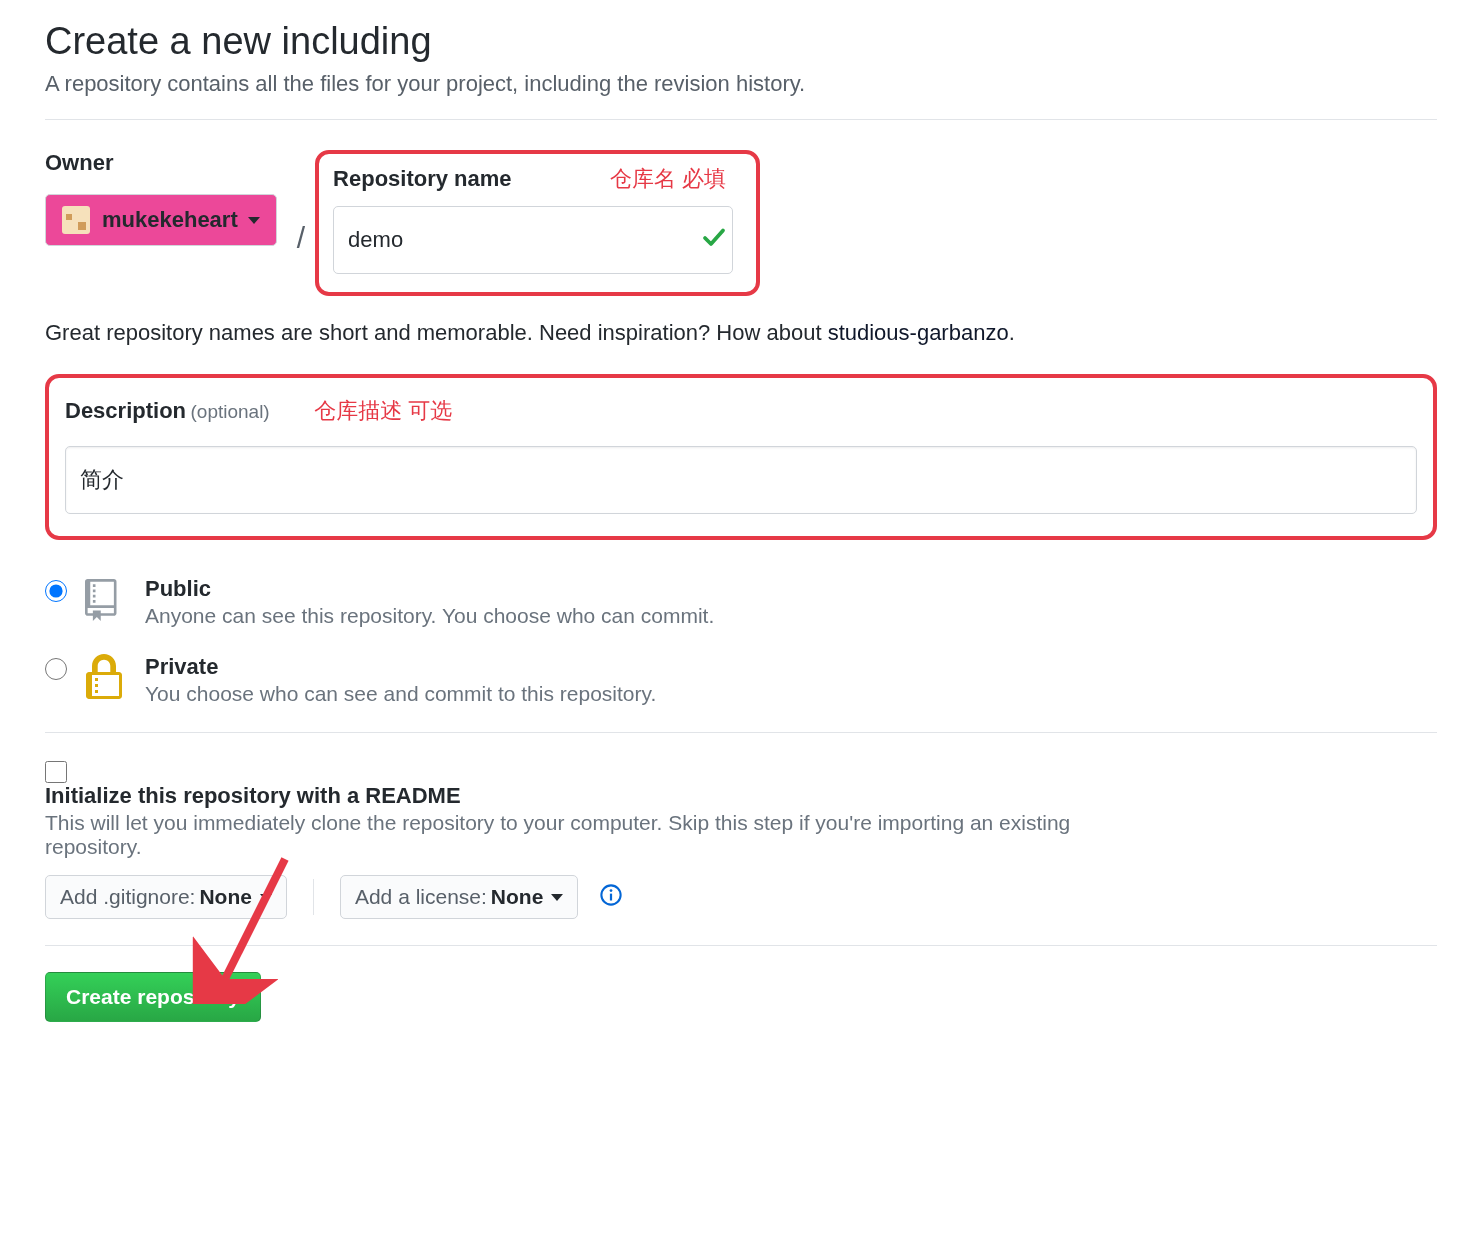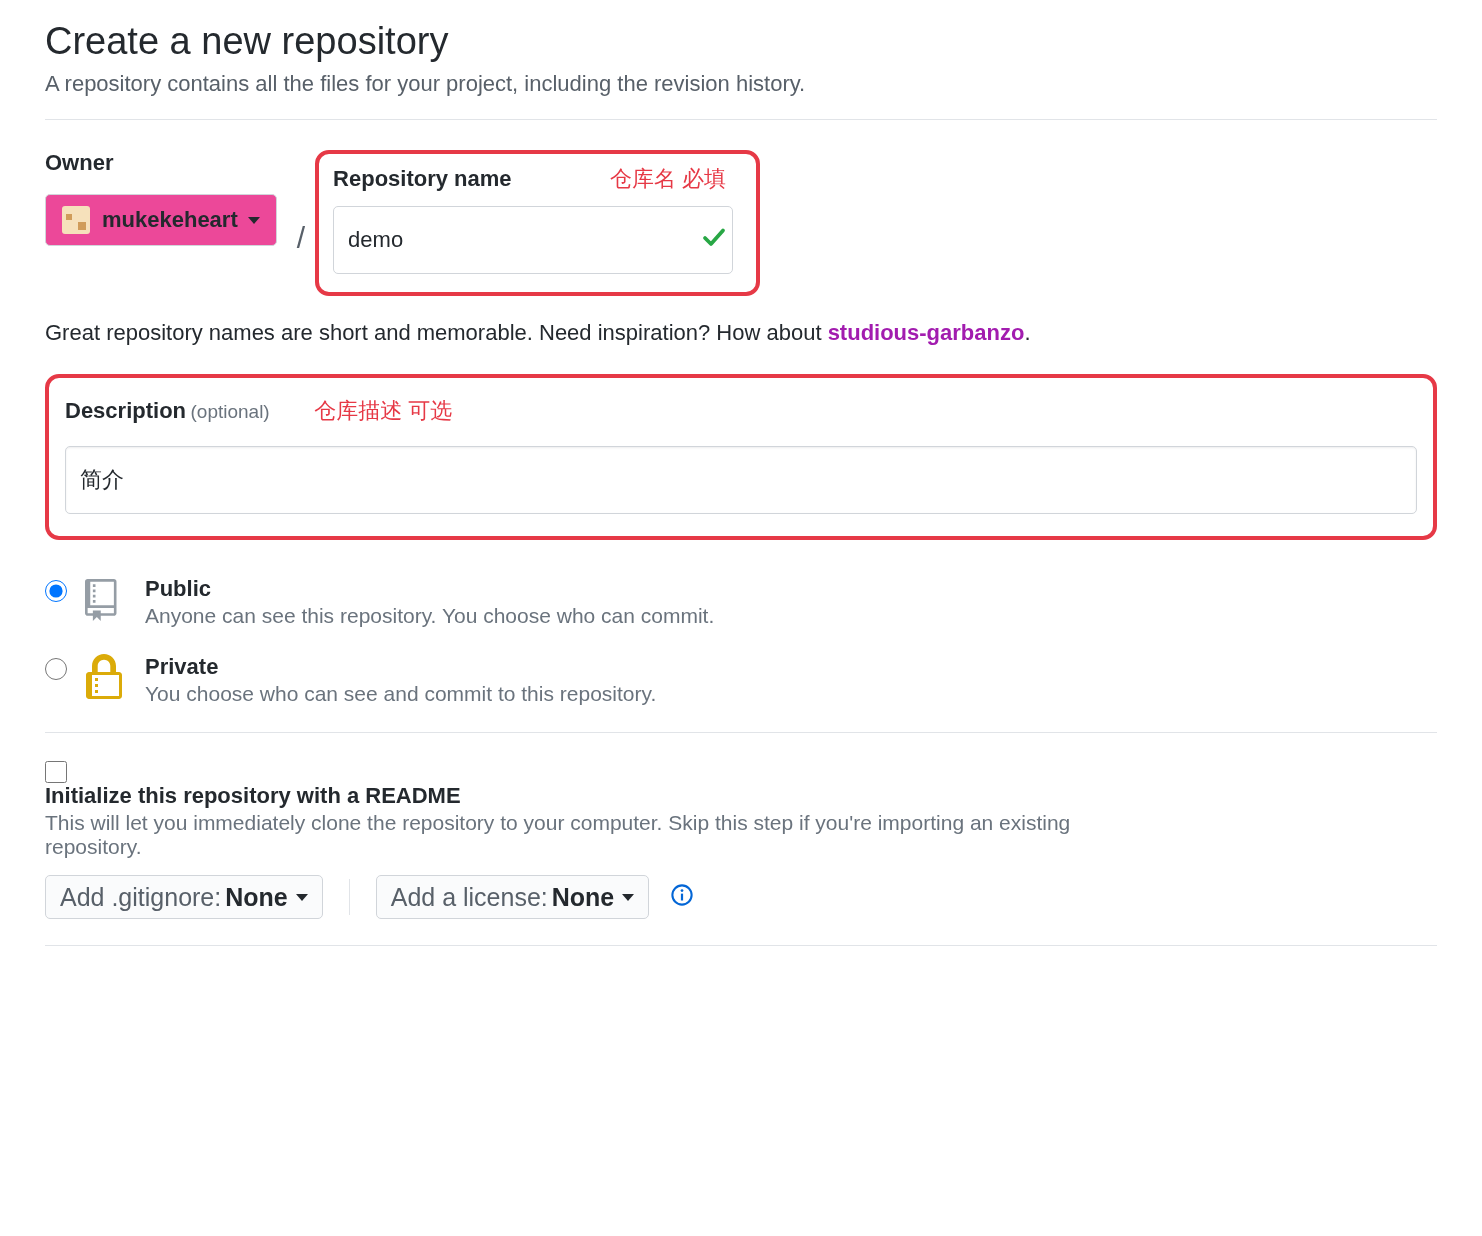--- a/index.html
+++ b/index.html
@@ -33,61 +33,61 @@
   .caret { width: 0; height: 0; border-left: 6px solid transparent; border-right: 6px solid transparent; border-top: 7px solid #24292e; margin-left: 10px;}
   .slash { font-size: 30px; color: #586069; align-self:center; padding-top: 30px; margin: 0 10px 0 2px;}
   .name-input {
     width: 400px; height: 68px; border: 1px solid #d1d5da;
     border-radius: 5px; padding: 8px 48px 8px 14px; font-size: 22px; color: #24292e;
     background: #fff;
   }
   .name-wrap { position: relative;}
   .check { position: absolute; right: 16px; top: 50%; transform: translateY(-50%); color: #28a745;}
   .hint { font-size: 22px; color: #24292e; margin-top: 24px; margin-bottom: 28px;}
-  .hint .sugg { color: #a21caf; font-weight: 700;}
+  .hint .sugg { color: #0f172a; font-weight: 400;}
   .desc-label { font-size: 22px; font-weight: 600;}
   .desc-opt { font-size: 19px; font-weight: 400; color: #6a737d;}
   .desc-input {
     width: 100%; height: 68px; border: 1px solid #d1d5da; border-radius: 5px;
     padding: 10px 14px; font-size: 22px; color: #24292e; margin-top: 20px;
     box-shadow: inset 0 1px 2px rgba(27,31,35,0.075);
   }
   .radio-row { display: flex; align-items: flex-start; margin: 26px 0;}
   .radio { width: 22px; height: 22px; margin-right: 18px; margin-top: 4px;}
   .repo-icon { width: 42px; height: 48px; margin-right: 18px; flex-shrink: 0;}
   .opt-title { font-size: 22px; font-weight: 600;}
   .opt-desc { font-size: 21px; color: #6a737d; margin-top: 2px;}
   .checkbox-row { display: flex; align-items: flex-start; margin: 26px 0 16px 0; flex-direction: column;}
   .checkbox { width: 22px; height: 22px; margin-right: 16px; margin-top: 2px; border: 1px solid #d1d5da; border-radius: 4px;}
   .dd-row { display: flex; align-items: center; margin: 14px 0 26px 0;}
   .dd-btn {
     display: inline-flex; align-items: center; background: #fafbfc;
     border: 1px solid #d1d5da; border-radius: 5px; padding: 8px 14px;
-    font-size: 25px; color: #586069; cursor: pointer; height: 44px;
+    font-size: 21px; color: #586069; cursor: pointer; height: 44px;
   }
   .dd-btn .strong { font-weight: 600; color: #24292e; margin-left: 4px;}
   .dd-sep { width: 1px; height: 36px; background: #e1e4e8; margin: 0 26px;}
   .info-icon { color: #0366d6; margin-left: 22px;}
   .create-btn {
     background: linear-gradient(#34d058, #28a745);
     border: 1px solid rgba(27,31,35,0.2);
     border-radius: 5px; color: #fff; font-size: 21px; font-weight: 600;
     padding: 12px 20px; cursor: pointer; margin-top: 26px;
   }
   .annot-box {
     border: 4px solid #e63946; border-radius: 14px; padding: 12px 14px 18px 14px;
     position: relative;
   }
   .annot-text { color: #e63946; font-size: 22px; font-weight: 400; position: absolute;}
   .arrow-svg { position: absolute; pointer-events: none;}
 </style>
 </head>
 <body>
 
-<h1>Create a new repository</h1>
+<h1>Create a new including</h1>
 <p class="subhead">A repository contains all the files for your project, including the revision history.</p>
 <hr>
 
 <div class="section">
   <div class="row">
     <div class="col owner-box">
       <label class="field-label">Owner</label>
       <button class="owner-btn">
         <span class="avatar"></span>
         <span>mukekeheart</span>
@@ -173,13 +173,24 @@
       <svg width="22" height="22" viewBox="0 0 16 16">
           <circle cx="8" cy="8" r="7" stroke="#0366d6" stroke-width="1.5" fill="none"></circle>
           <rect x="7.2" y="7" width="1.6" height="5" fill="#0366d6"></rect>
           <circle cx="8" cy="4.8" r="1" fill="#0366d6"></circle>
         </svg>
     </span>
   </div>
 
   <hr>
 
+  <div style="position:relative;">
+    <svg class="arrow-svg" style="left:130px; top:-92px;" width="140" height="150">
+      <defs>
+          <marker id="ah" markerWidth="12" markerHeight="12" refX="3" refY="6" orient="auto">
+            <path d="M0,0 L12,6 L0,12 L3,6 Z" fill="#e63946"></path>
+          </marker>
+        </defs>
+      <path d="M110,5 L50,125" stroke="#e63946" stroke-width="8" marker-end="url(#ah)"></path>
+    </svg>
+    <button class="create-btn">Create repository</button>
+  </div>
 </div>
 
 </body></html>

